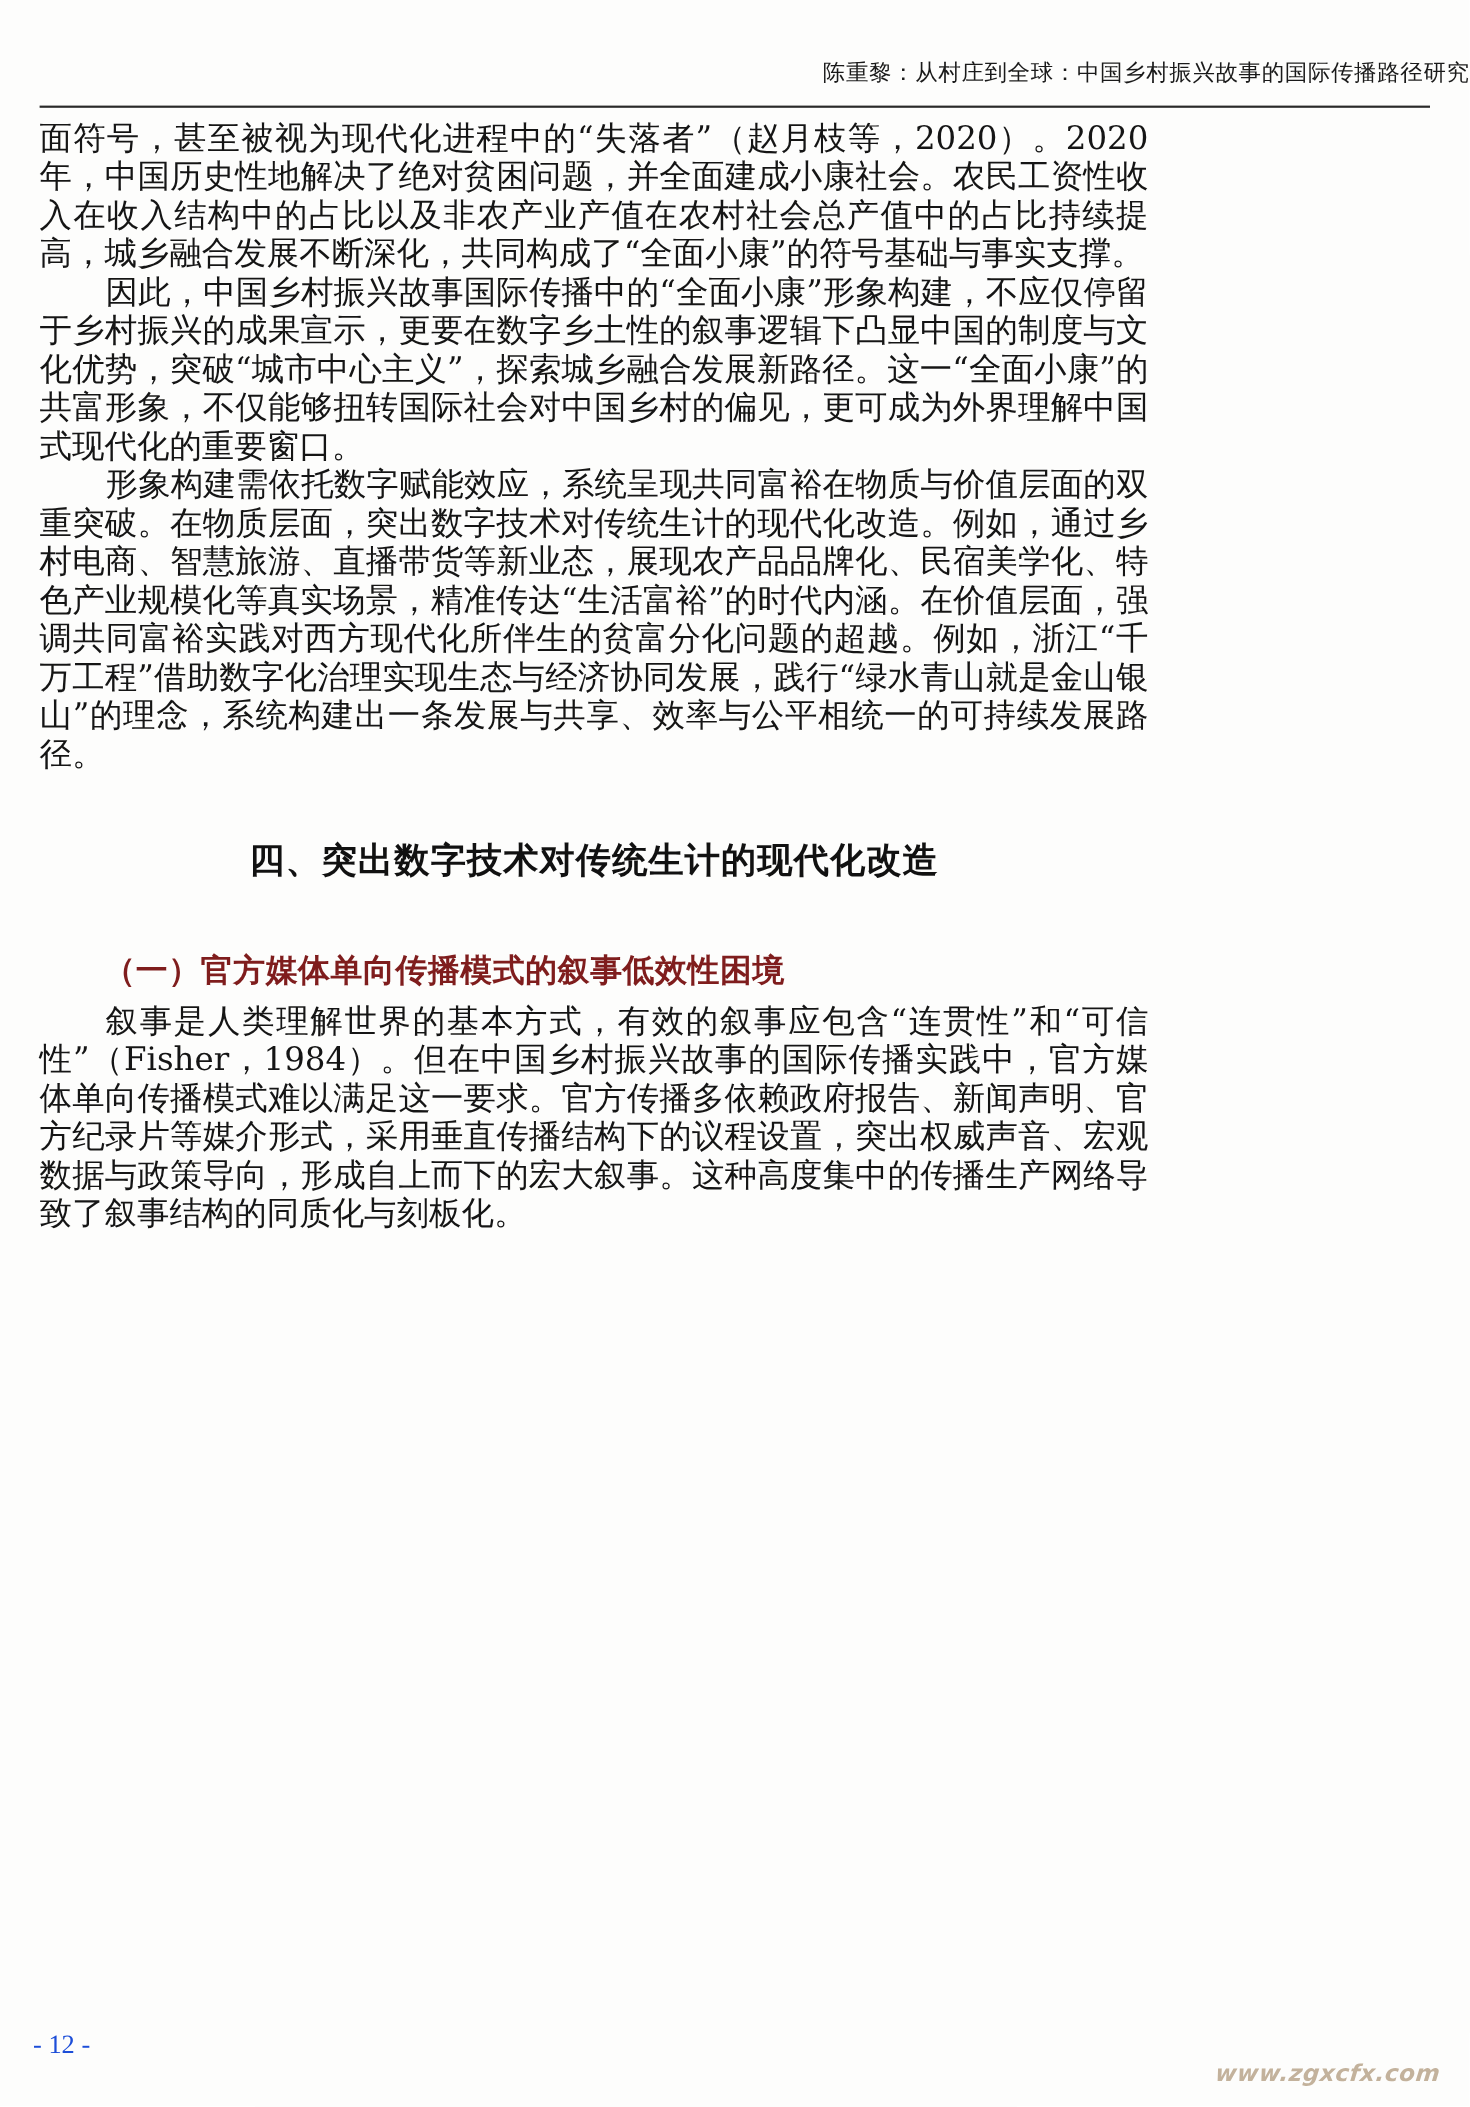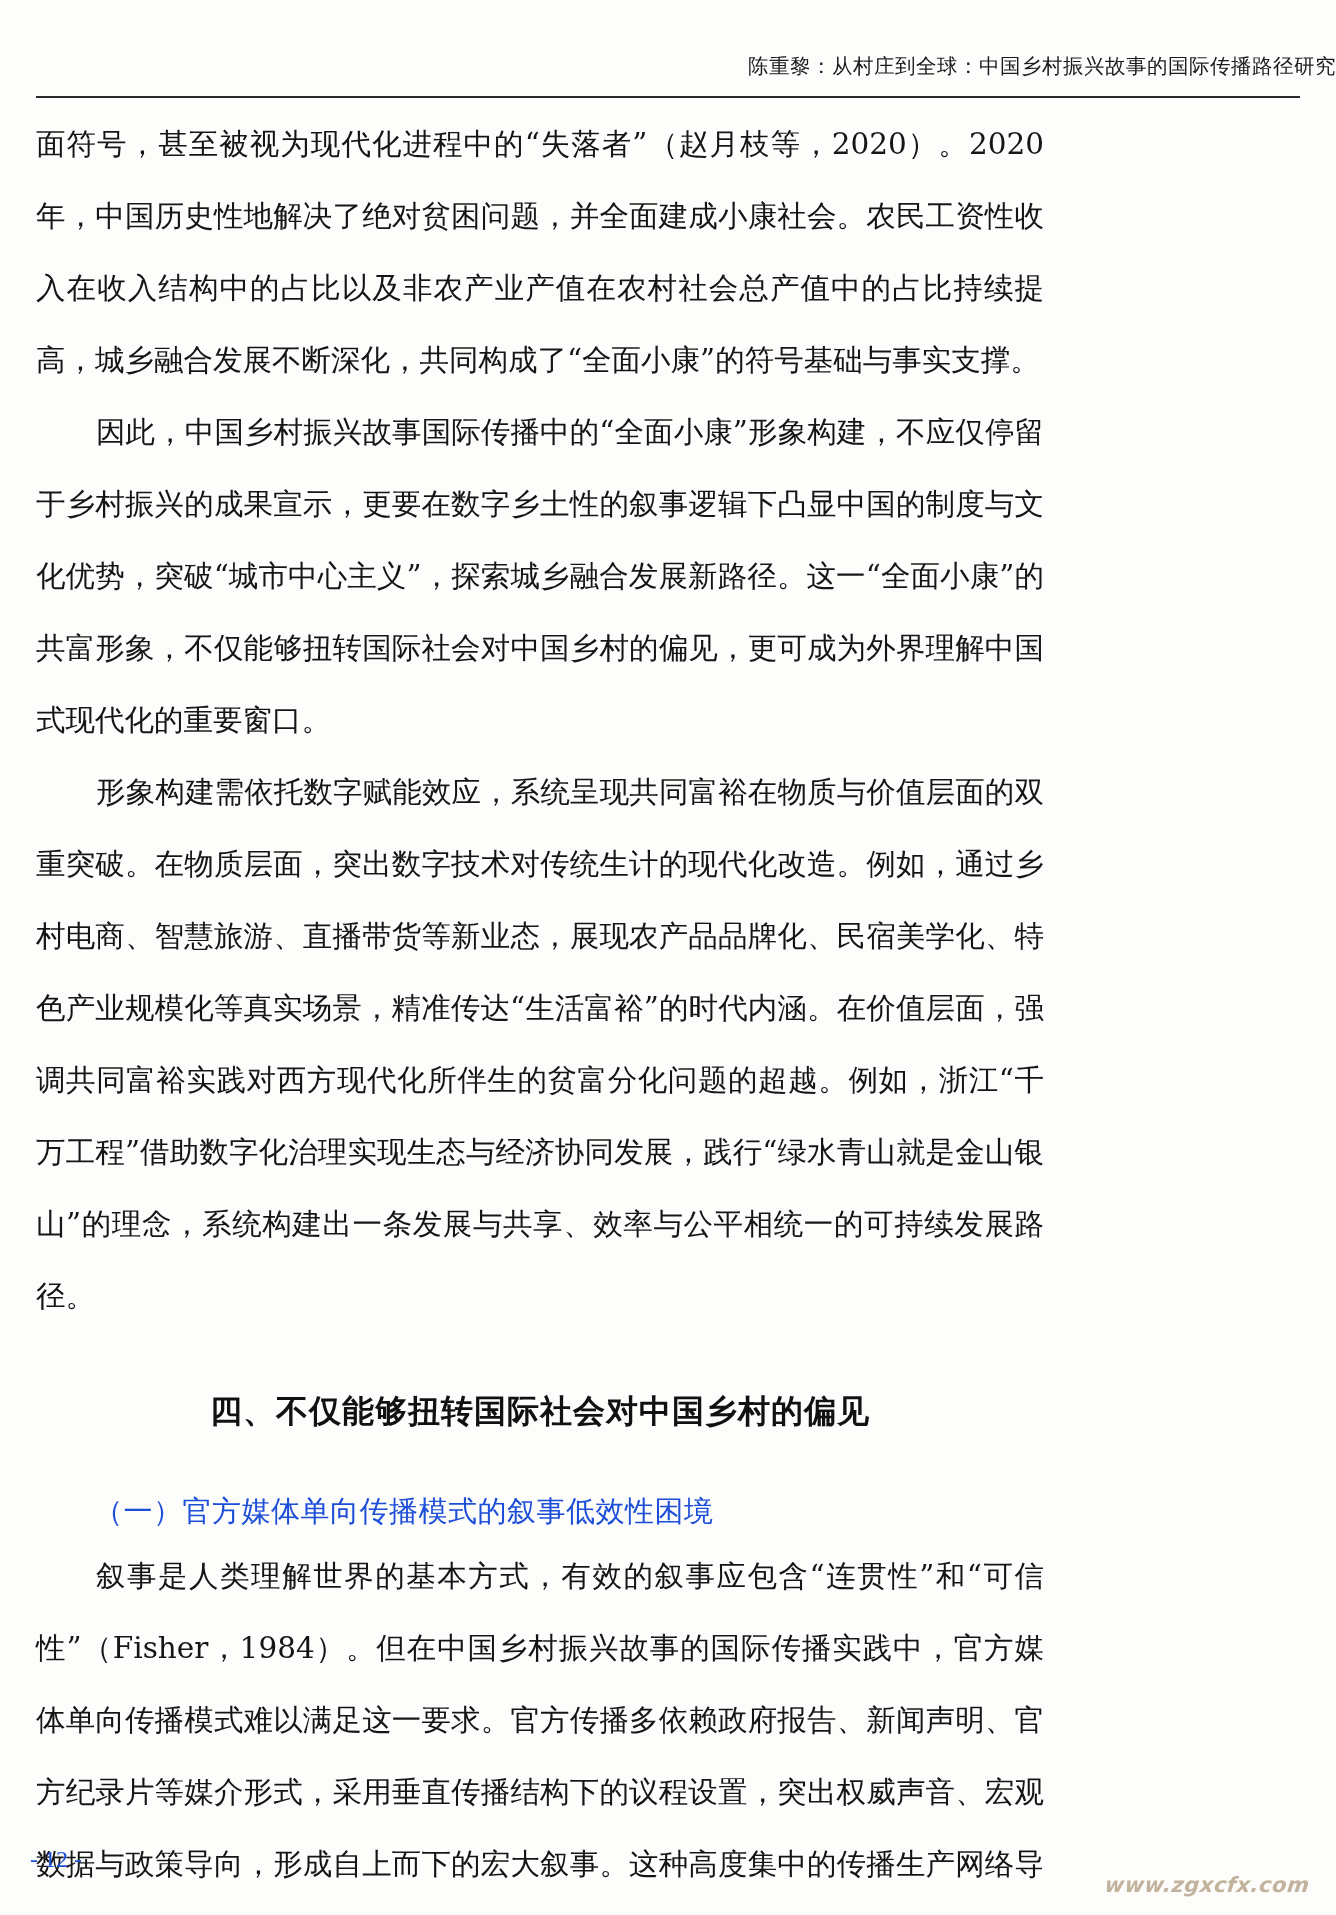--- a/index.html
+++ b/index.html
@@ -42,21 +42,21 @@
   
   .content {
     position: absolute;
     left: 36px;
     top: 108px;
     width: 1008px;
   }
   p.para {
     margin: 0;
     font-size: 29.5px;
-    line-height: 72px;
+    line-height: 35px;
     text-align: justify;
     text-justify: inter-ideograph;
     letter-spacing: 0px;
     text-indent: 0;
     word-break: break-all;
   }
   p.indent {
     text-indent: 60px;
   }
   
@@ -68,27 +68,27 @@
     line-height: 46px;
     text-align: center;
     letter-spacing: 1px;
     color: #111;
     padding-top: 56px;
     padding-bottom: 50px;
   }
   h3.sub-title {
     margin: 0;
     font-family: "DejaVu Sans", "Liberation Sans", sans-serif;
-    font-weight: normal;
+    font-weight: bold;
     font-size: 29px;
     line-height: 55.5px;
     text-align: left;
     text-indent: 58px;
     letter-spacing: 0.5px;
-    color: #1d4ed8;
+    color: #7f1d1d;
   }
   
   .folio {
     position: absolute;
     left: 30px;
     bottom: 42px;
     font-size: 24px;
     font-family: Liberation Serif, serif;
     color: #1d4ed8;
   }
@@ -115,21 +115,21 @@
   <div class="runhead-rule"></div>
 
   <div class="content">
 
     <p class="para">面符号，甚至被视为现代化进程中的“失落者”（赵月枝等，2020）。2020年，中国历史性地解决了绝对贫困问题，并全面建成小康社会。农民工资性收入在收入结构中的占比以及非农产业产值在农村社会总产值中的占比持续提高，城乡融合发展不断深化，共同构成了“全面小康”的符号基础与事实支撑。</p>
 
     <p class="para indent">因此，中国乡村振兴故事国际传播中的“全面小康”形象构建，不应仅停留于乡村振兴的成果宣示，更要在数字乡土性的叙事逻辑下凸显中国的制度与文化优势，突破“城市中心主义”，探索城乡融合发展新路径。这一“全面小康”的共富形象，不仅能够扭转国际社会对中国乡村的偏见，更可成为外界理解中国式现代化的重要窗口。</p>
 
     <p class="para indent">形象构建需依托数字赋能效应，系统呈现共同富裕在物质与价值层面的双重突破。在物质层面，突出数字技术对传统生计的现代化改造。例如，通过乡村电商、智慧旅游、直播带货等新业态，展现农产品品牌化、民宿美学化、特色产业规模化等真实场景，精准传达“生活富裕”的时代内涵。在价值层面，强调共同富裕实践对西方现代化所伴生的贫富分化问题的超越。例如，浙江“千万工程”借助数字化治理实现生态与经济协同发展，践行“绿水青山就是金山银山”的理念，系统构建出一条发展与共享、效率与公平相统一的可持续发展路径。</p>
 
-    <h2 class="sec-title">四、不仅能够扭转国际社会对中国乡村的偏见</h2>
+    <h2 class="sec-title">四、突出数字技术对传统生计的现代化改造</h2>
 
 
     <h3 class="sub-title">（一）官方媒体单向传播模式的叙事低效性困境</h3>
 
     <p class="para indent">叙事是人类理解世界的基本方式，有效的叙事应包含“连贯性”和“可信性”（Fisher，1984）。但在中国乡村振兴故事的国际传播实践中，官方媒体单向传播模式难以满足这一要求。官方传播多依赖政府报告、新闻声明、官方纪录片等媒介形式，采用垂直传播结构下的议程设置，突出权威声音、宏观数据与政策导向，形成自上而下的宏大叙事。这种高度集中的传播生产网络导致了叙事结构的同质化与刻板化。</p>
 
   </div>
 
   <div class="folio">- 12 -</div>
 

